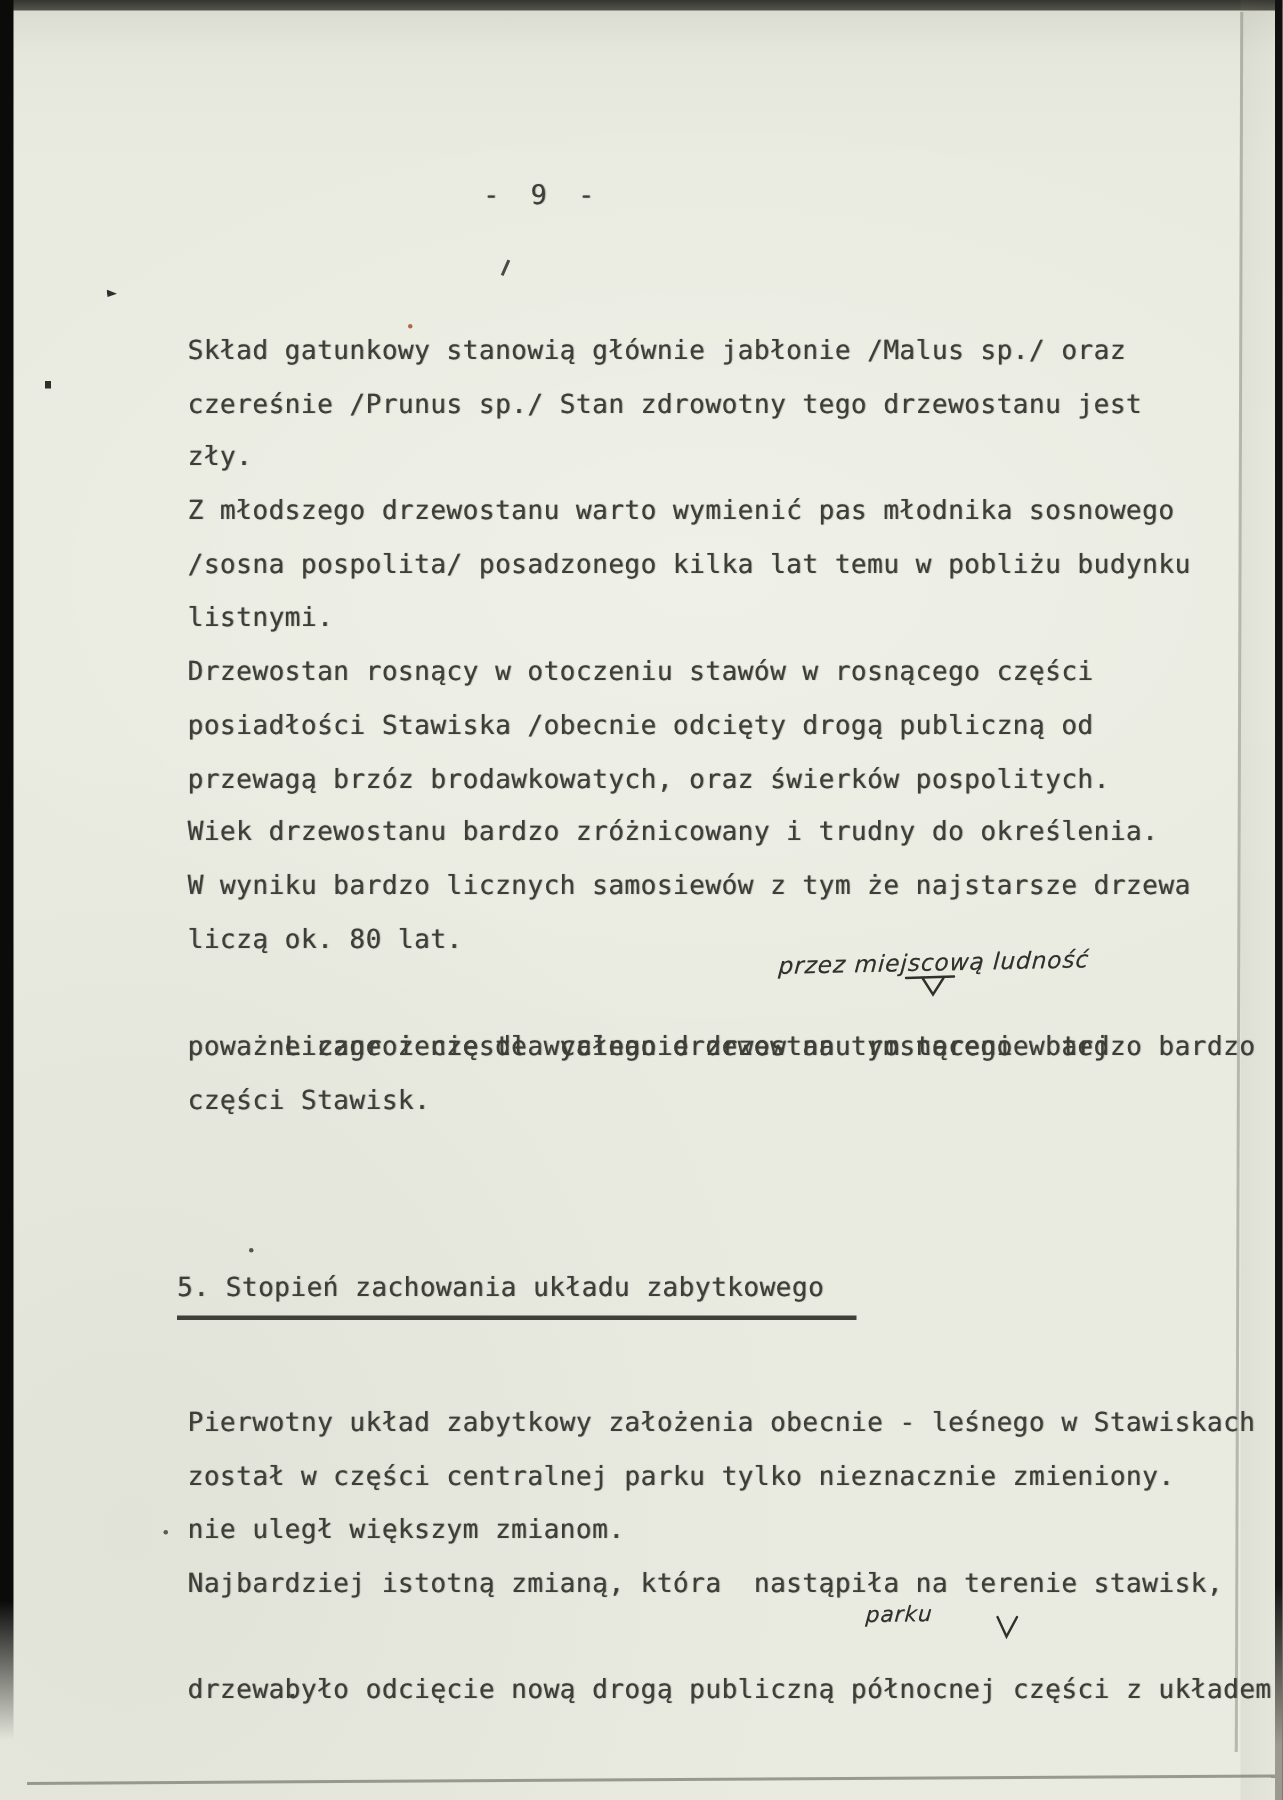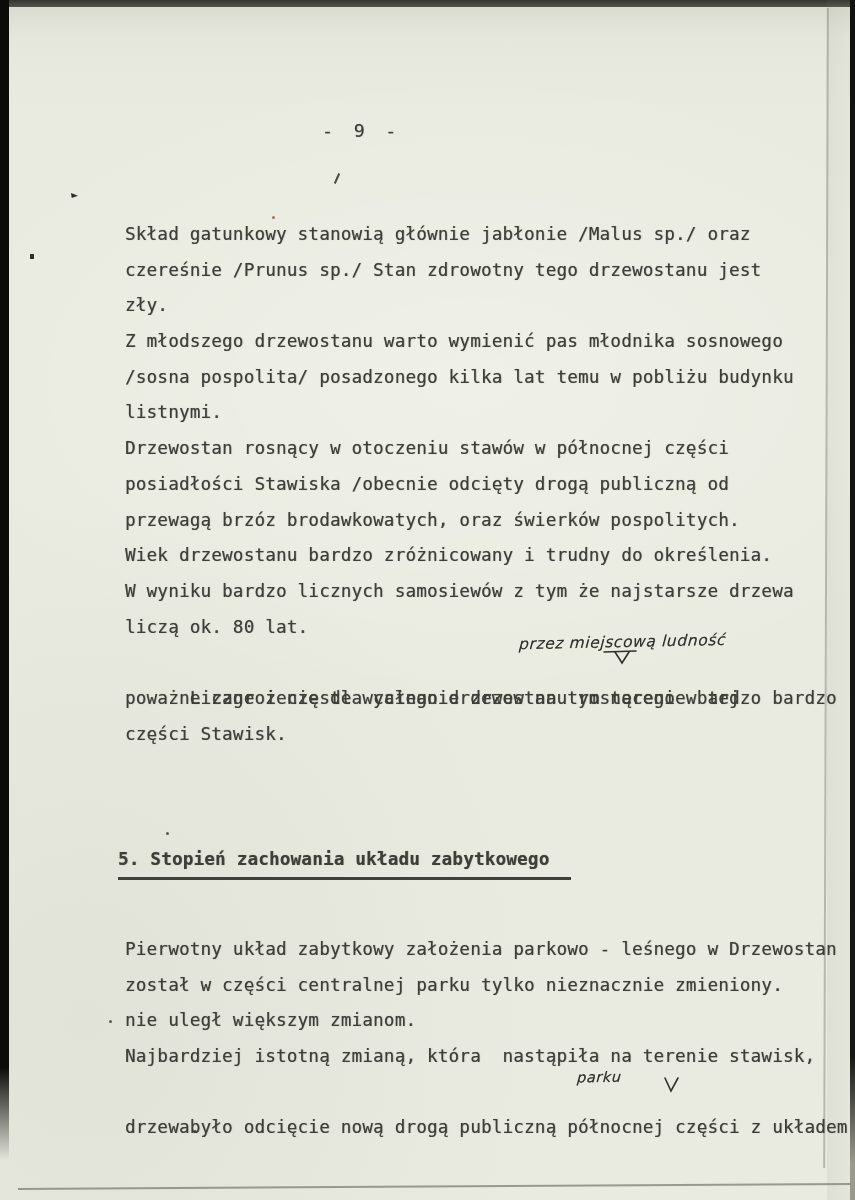--- a/index.html
+++ b/index.html
@@ -29,21 +29,21 @@
   .typed { color:#3e3e39; font-size:17.5px; letter-spacing:0.25px;
            text-shadow:0.5px 0.3px 0.7px rgba(62,62,57,0.6); }
   .page-number { position:absolute; left:322px; top:120px; font-size:18px; letter-spacing:5px; }
   .block { position:absolute; left:125px;margin-top:40px; }
   .block1 { top:177px; }
   .block2 { top:892px; }
   .tline { height:35.7px; line-height:35.7px; white-space:pre; position:relative; }
 
   .heading-wrap { position:absolute; left:118px; top:849px; }
   .heading { display:inline-block; font-size:17.5px; letter-spacing:0.25px; white-space:pre;
-             padding:0 22px 8px 0; border-bottom:3.5px solid #403f3a;font-weight:bold; }
+             padding:0 22px 8px 0; border-bottom:3.5px solid #403f3a; }
 
   
   .hw { position:absolute; font-family:"DejaVu Sans","Liberation Sans",sans-serif;
         font-style:italic; font-size:15.5px; color:#30302c; white-space:pre;
         letter-spacing:0.6px; text-shadow:0.2px 0.2px 0.4px rgba(48,48,44,0.5); }
   .hw-1 { left:40ch; top:-20px; transform:rotate(-1.2deg) skewX(-5deg); }
   .hw-2 { left:49ch; top:-15px; transform:rotate(-1deg) skewX(-5deg); font-size:14.5px; }
   .caret-svg { position:absolute; overflow:visible; }
   .caret-1 { left:45.4ch; top:4px; }
   .caret-2 { left:51.1ch; top:1px; }
@@ -72,21 +72,21 @@
 
   <div class="typed page-number">- 9 -</div>
 
   <div class="block block1 typed">
     <div class="tline">Skład gatunkowy stanowią głównie jabłonie /Malus sp./ oraz</div>
     <div class="tline">czereśnie /Prunus sp./ Stan zdrowotny tego drzewostanu jest</div>
     <div class="tline">zły.</div>
     <div class="tline">Z młodszego drzewostanu warto wymienić pas młodnika sosnowego</div>
     <div class="tline">/sosna pospolita/ posadzonego kilka lat temu w pobliżu budynku</div>
     <div class="tline">listnymi.</div>
-    <div class="tline">Drzewostan rosnący w otoczeniu stawów w północnej części</div>
+    <div class="tline">Drzewostan rosnący w otoczeniu stawów w rosnącego części</div>
     <div class="tline">posiadłości Stawiska /obecnie odcięty drogą publiczną od</div>
     <div class="tline">przewagą brzóz brodawkowatych, oraz świerków pospolitych.</div>
     <div class="tline">Wiek drzewostanu bardzo zróżnicowany i trudny do określenia.</div>
     <div class="tline">W wyniku bardzo licznych samosiewów z tym że najstarsze drzewa</div>
     <div class="tline">liczą ok. 80 lat.</div>
     <div class="tline">
       <span>Liczne i częste wycinanie drzew na tym terenie bardzo bardzo</span>
       <span class="hw hw-1">przez miejscową ludność</span>
       <svg class="caret-svg caret-1" width="36" height="16" viewBox="0 0 36 16">
         <path d="M1 3 L33 2"></path>
@@ -95,21 +95,21 @@
     </div>
     <div class="tline">poważne zagrożenie dla całego drzewostanu rosnącego w tej</div>
     <div class="tline">części Stawisk.</div>
   </div>
 
   <div class="heading-wrap">
     <div class="typed heading">5. Stopień zachowania układu zabytkowego</div>
   </div>
 
   <div class="block block2 typed">
-    <div class="tline">Pierwotny układ zabytkowy założenia parkowo - leśnego w Drzewostan</div>
+    <div class="tline">Pierwotny układ zabytkowy założenia obecnie - leśnego w Stawiskach</div>
     <div class="tline">został w części centralnej parku tylko nieznacznie zmieniony.</div>
     <div class="tline">nie uległ większym zmianom.</div>
     <div class="tline">Najbardziej istotną zmianą, która  nastąpiła na terenie stawisk,</div>
     <div class="tline">
       <span>było odcięcie nową drogą publiczną północnej części z układem</span>
       <span class="hw hw-2">parku</span>
       <svg class="caret-svg caret-2" width="18" height="17" viewBox="0 0 18 17">
         <path d="M2 2 L8 15 L15 2"></path>
       </svg>
     </div>

